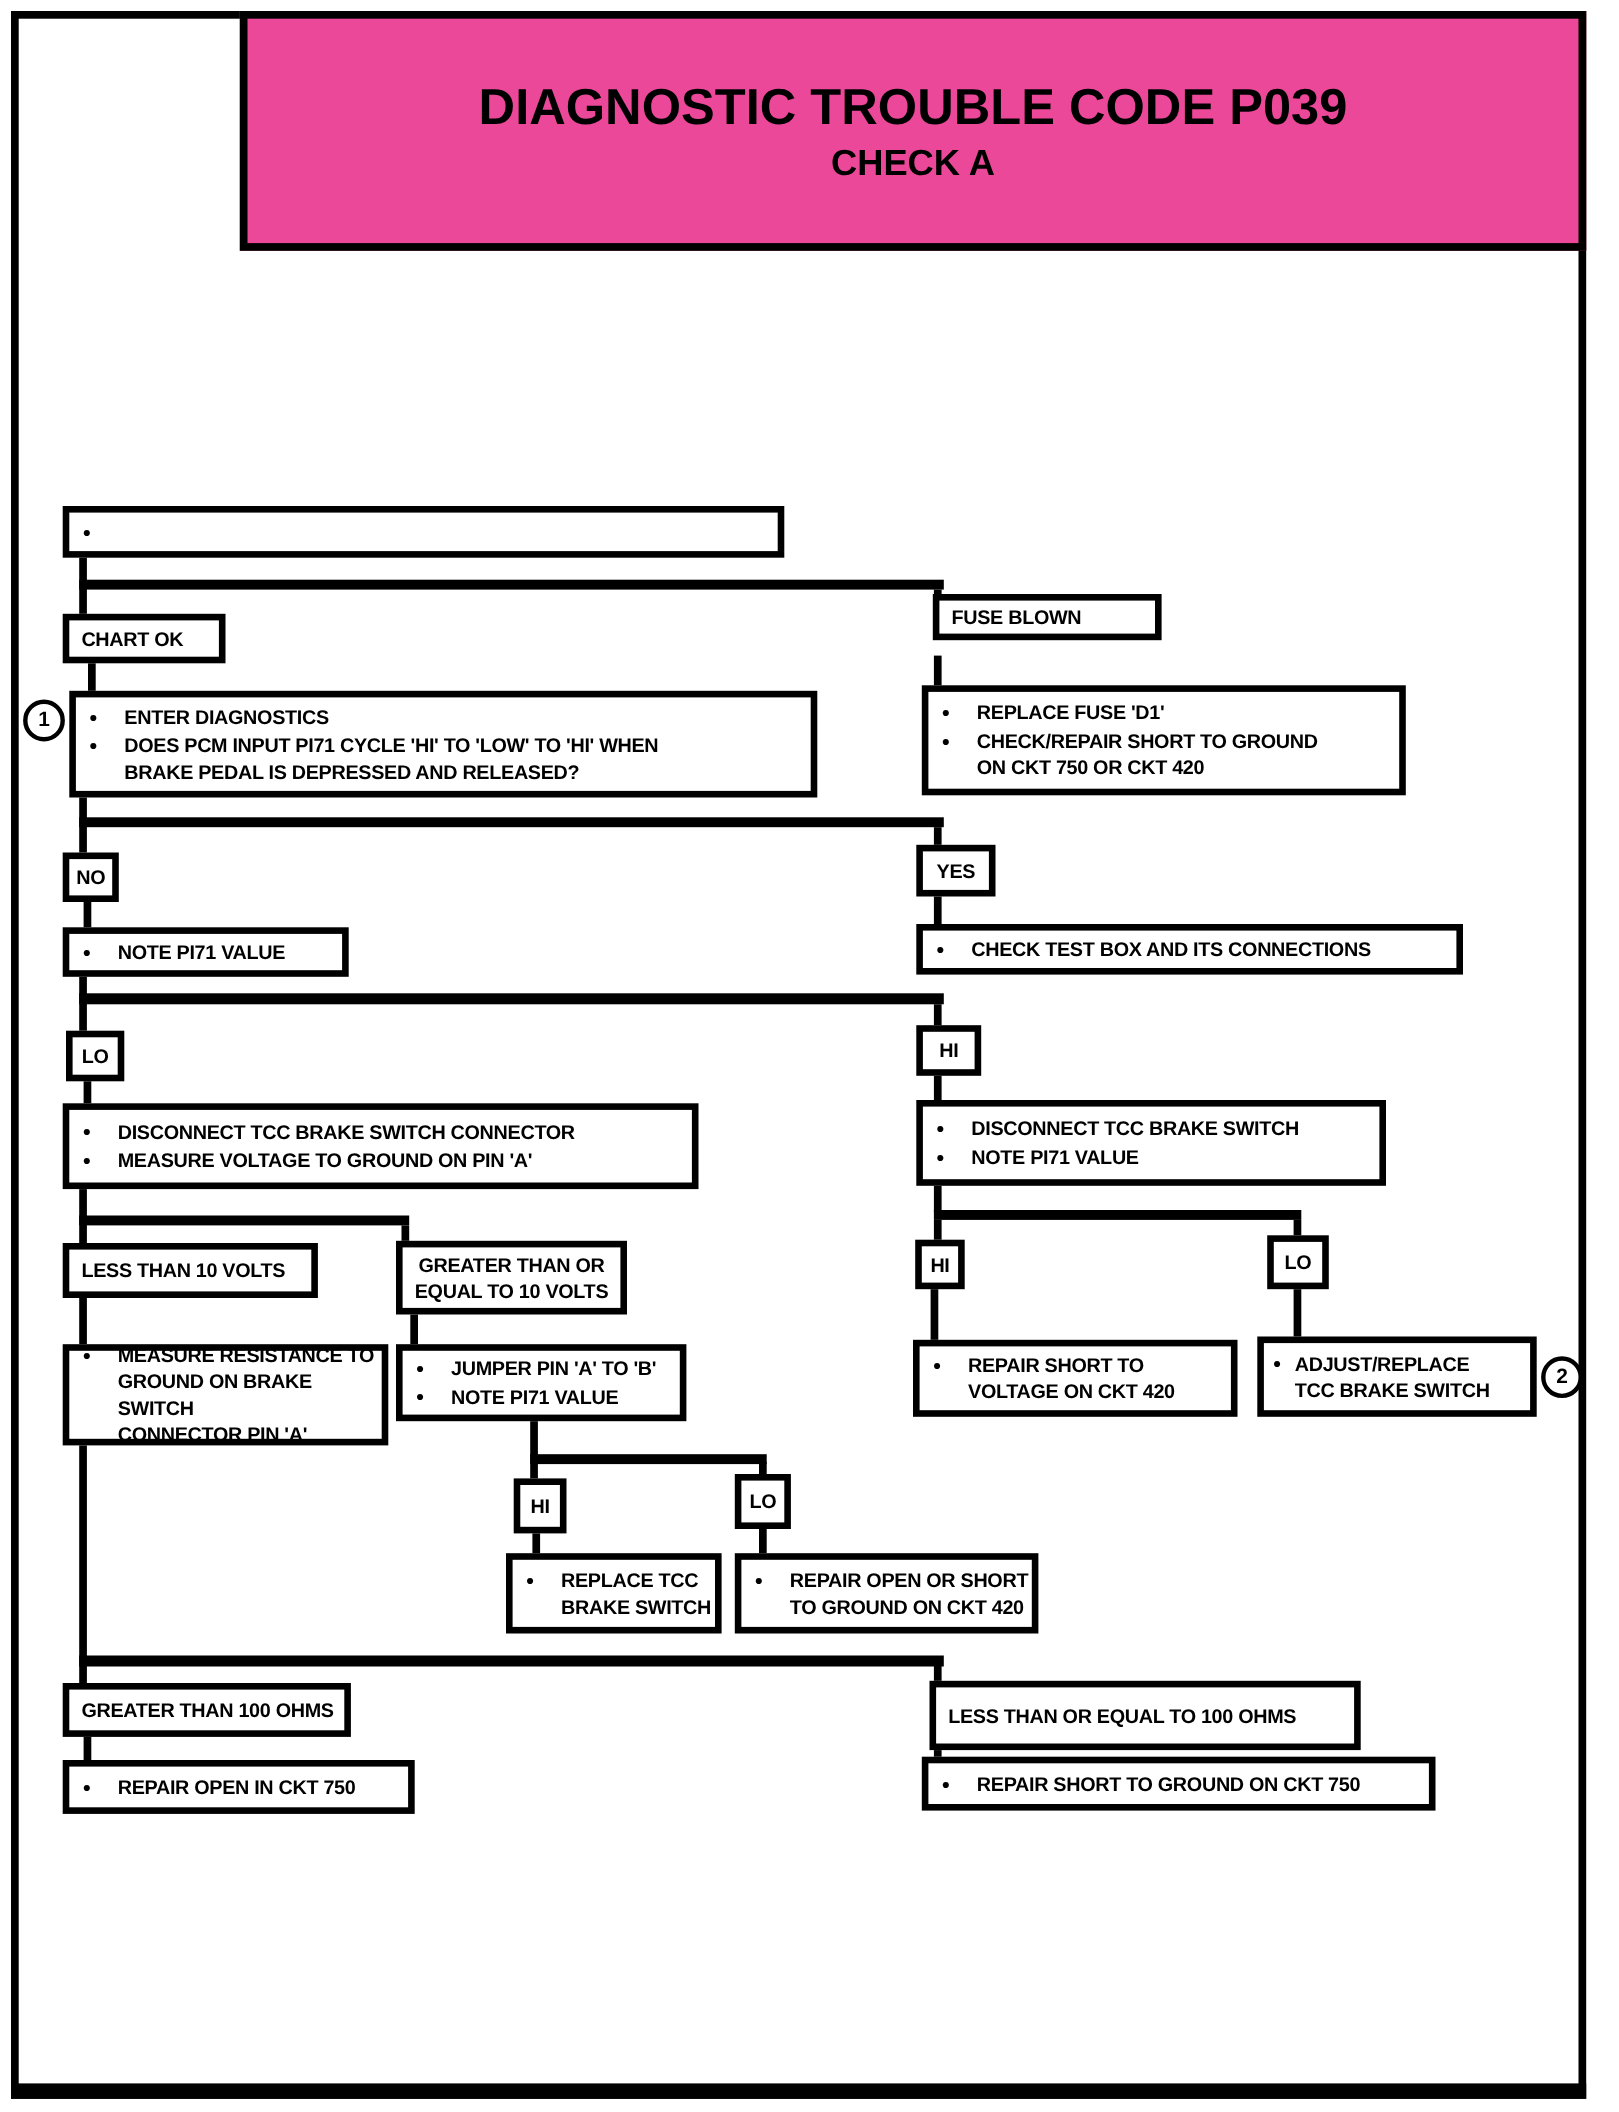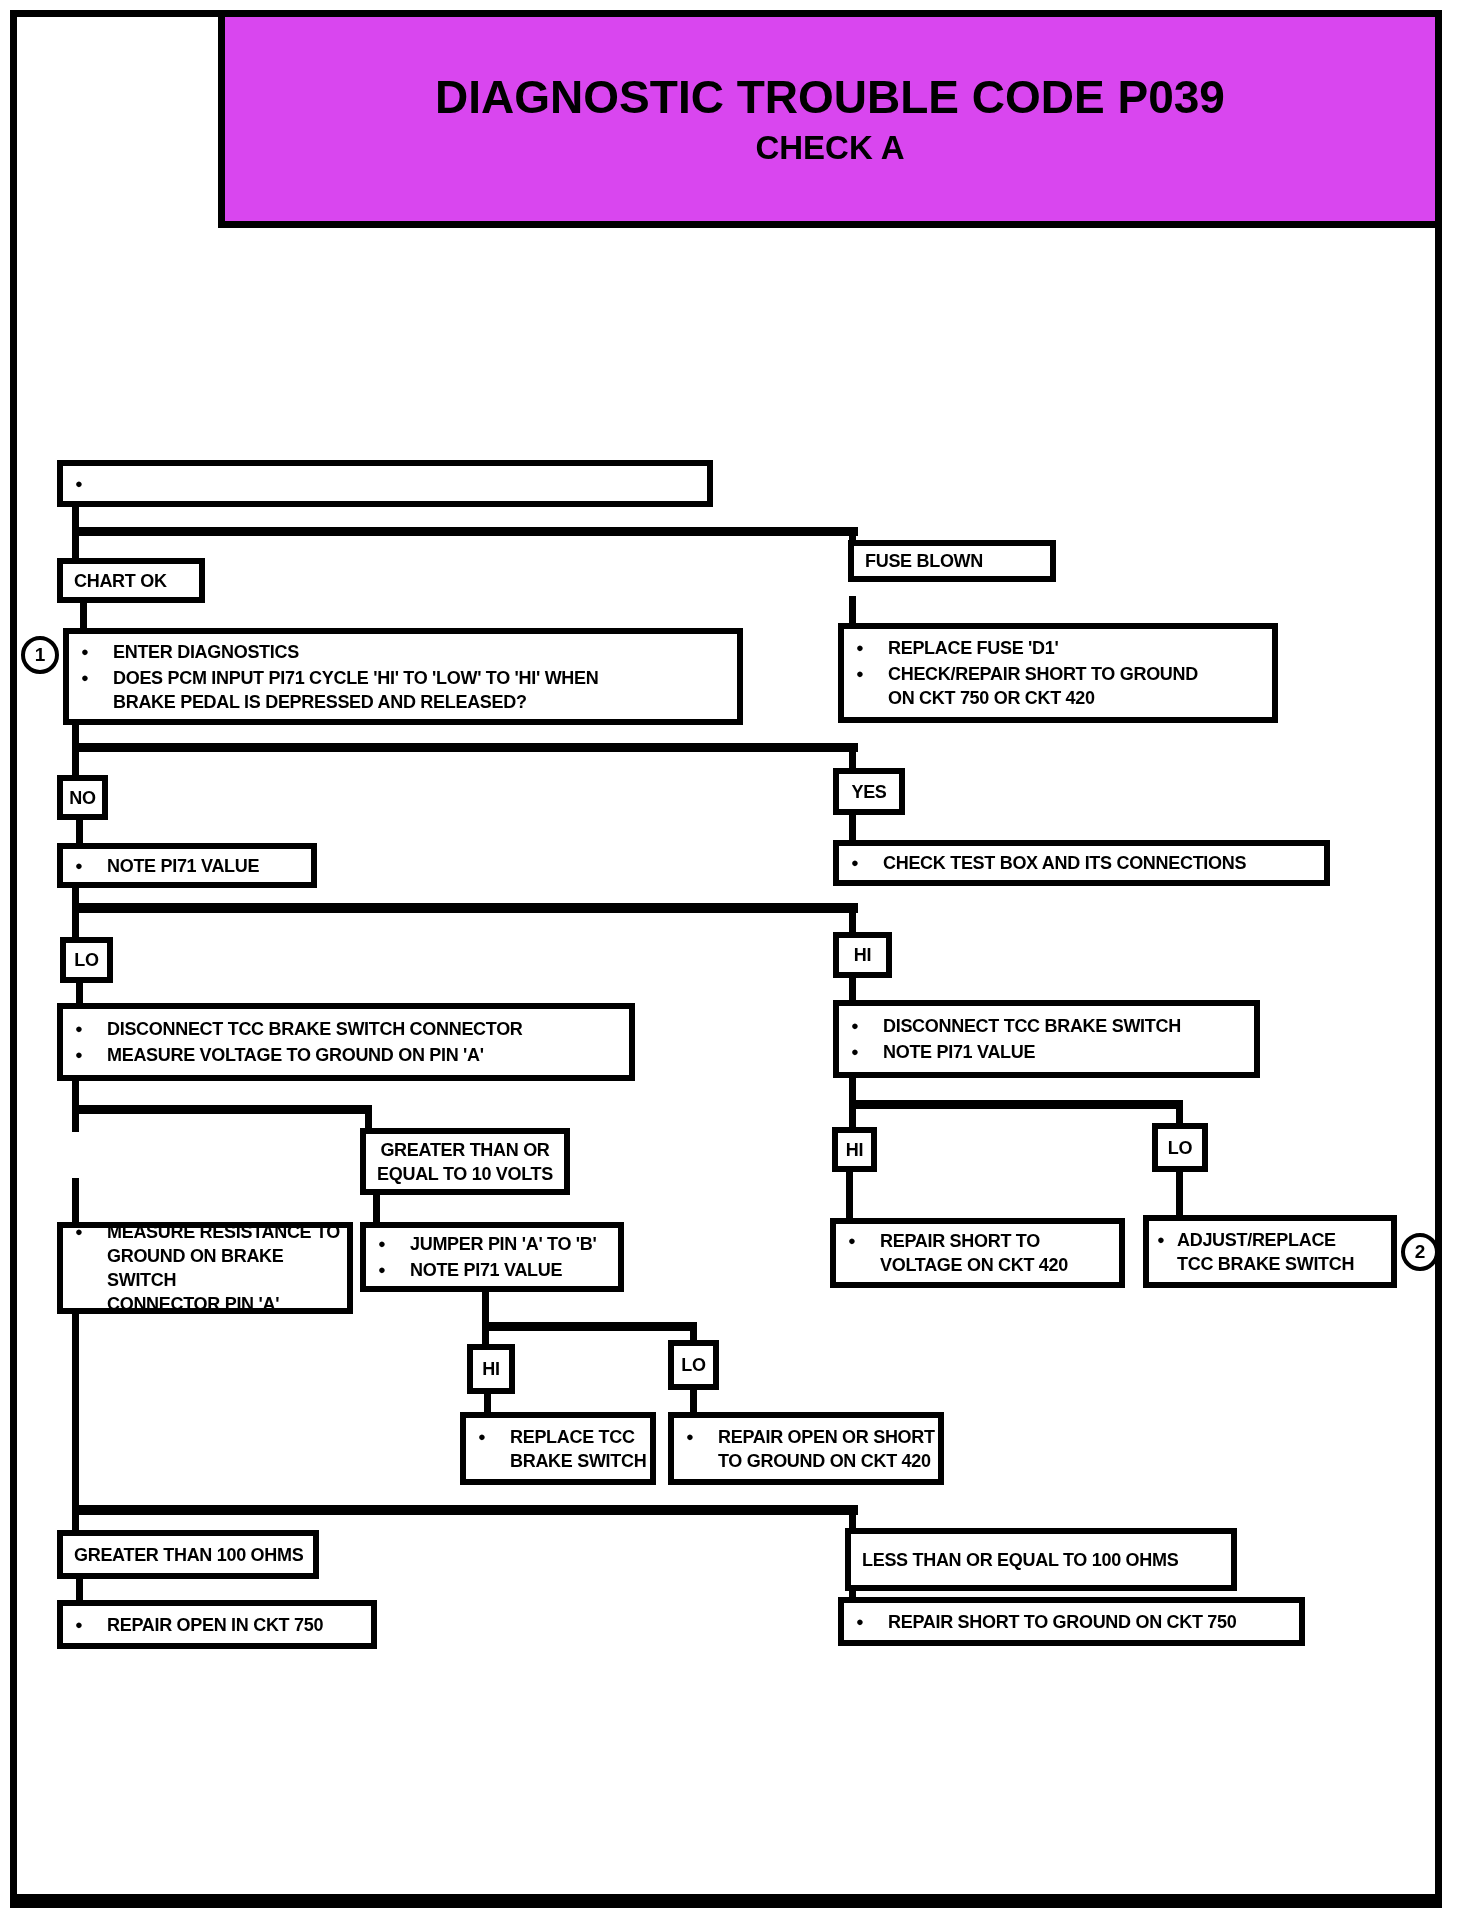--- a/index.html
+++ b/index.html
@@ -3,21 +3,21 @@
 <meta charset="utf-8">
 <style>
   html,body{margin:0;padding:0;background:#e8e8e8;}
   #page{position:relative;width:1472px;height:1920px;background:#ffffff;
         font-family:"Liberation Sans","DejaVu Sans",sans-serif;color:#000;overflow:hidden;}
   
   .frame{position:absolute;left:10px;top:10px;width:1432px;height:1898px;border:7px solid #000;box-sizing:border-box;}
   .botbar{position:absolute;left:10px;top:1894px;width:1432px;height:14px;background:#000;}
   
   .titlebox{position:absolute;left:218px;top:10px;width:1224px;height:218px;border:7px solid #000;
-            box-sizing:border-box;background:#d946ef;display:flex;flex-direction:column;align-items:center;
+            box-sizing:border-box;background:#ec4899;display:flex;flex-direction:column;align-items:center;
             justify-content:center;text-align:center;gap:6px;}
   .t1{font-size:46px;font-weight:700;letter-spacing:0px;line-height:52px;}
   .t2{font-size:35px;font-weight:700;line-height:40px;}
   .t3{font-size:33px;font-weight:700;line-height:38px;}
   
   .box{position:absolute;border:6px solid #000;background:#fff;box-sizing:border-box;
        display:flex;flex-direction:column;justify-content:center;gap:2px;
        font-size:18px;font-weight:700;line-height:24px;letter-spacing:-0.3px;}
   .item{display:flex;align-items:flex-start;}
   .dot{flex:0 0 12px;margin-left:12px;margin-right:20px;font-size:13px;line-height:24px;}
@@ -159,20 +159,21 @@
     <div class="item">
         <span class="dot">●</span>
         <div class="txt">DISCONNECT TCC BRAKE SWITCH</div>
       </div>
     <div class="item">
         <span class="dot">●</span>
         <div class="txt">NOTE PI71 VALUE</div>
       </div>
   </div>
 
+  <div class="box lbl" style="left:57px;top:1130px;width:232px;height:50px"><span>LESS THAN 10 VOLTS</span></div>
   <div class="box lbl ctr" style="left:360px;top:1128px;width:210px;height:67px"><span>GREATER THAN OR
 EQUAL TO 10 VOLTS</span></div>
 
   <div class="box lbl sm" style="left:832px;top:1127px;width:45px;height:45px"><span>HI</span></div>
   <div class="box lbl sm" style="left:1152px;top:1123px;width:56px;height:49px"><span>LO</span></div>
 
   <div class="box" style="left:57px;top:1222px;width:296px;height:92px">
     <div class="item">
         <span class="dot">●</span>
         <div class="txt">MEASURE RESISTANCE TO

